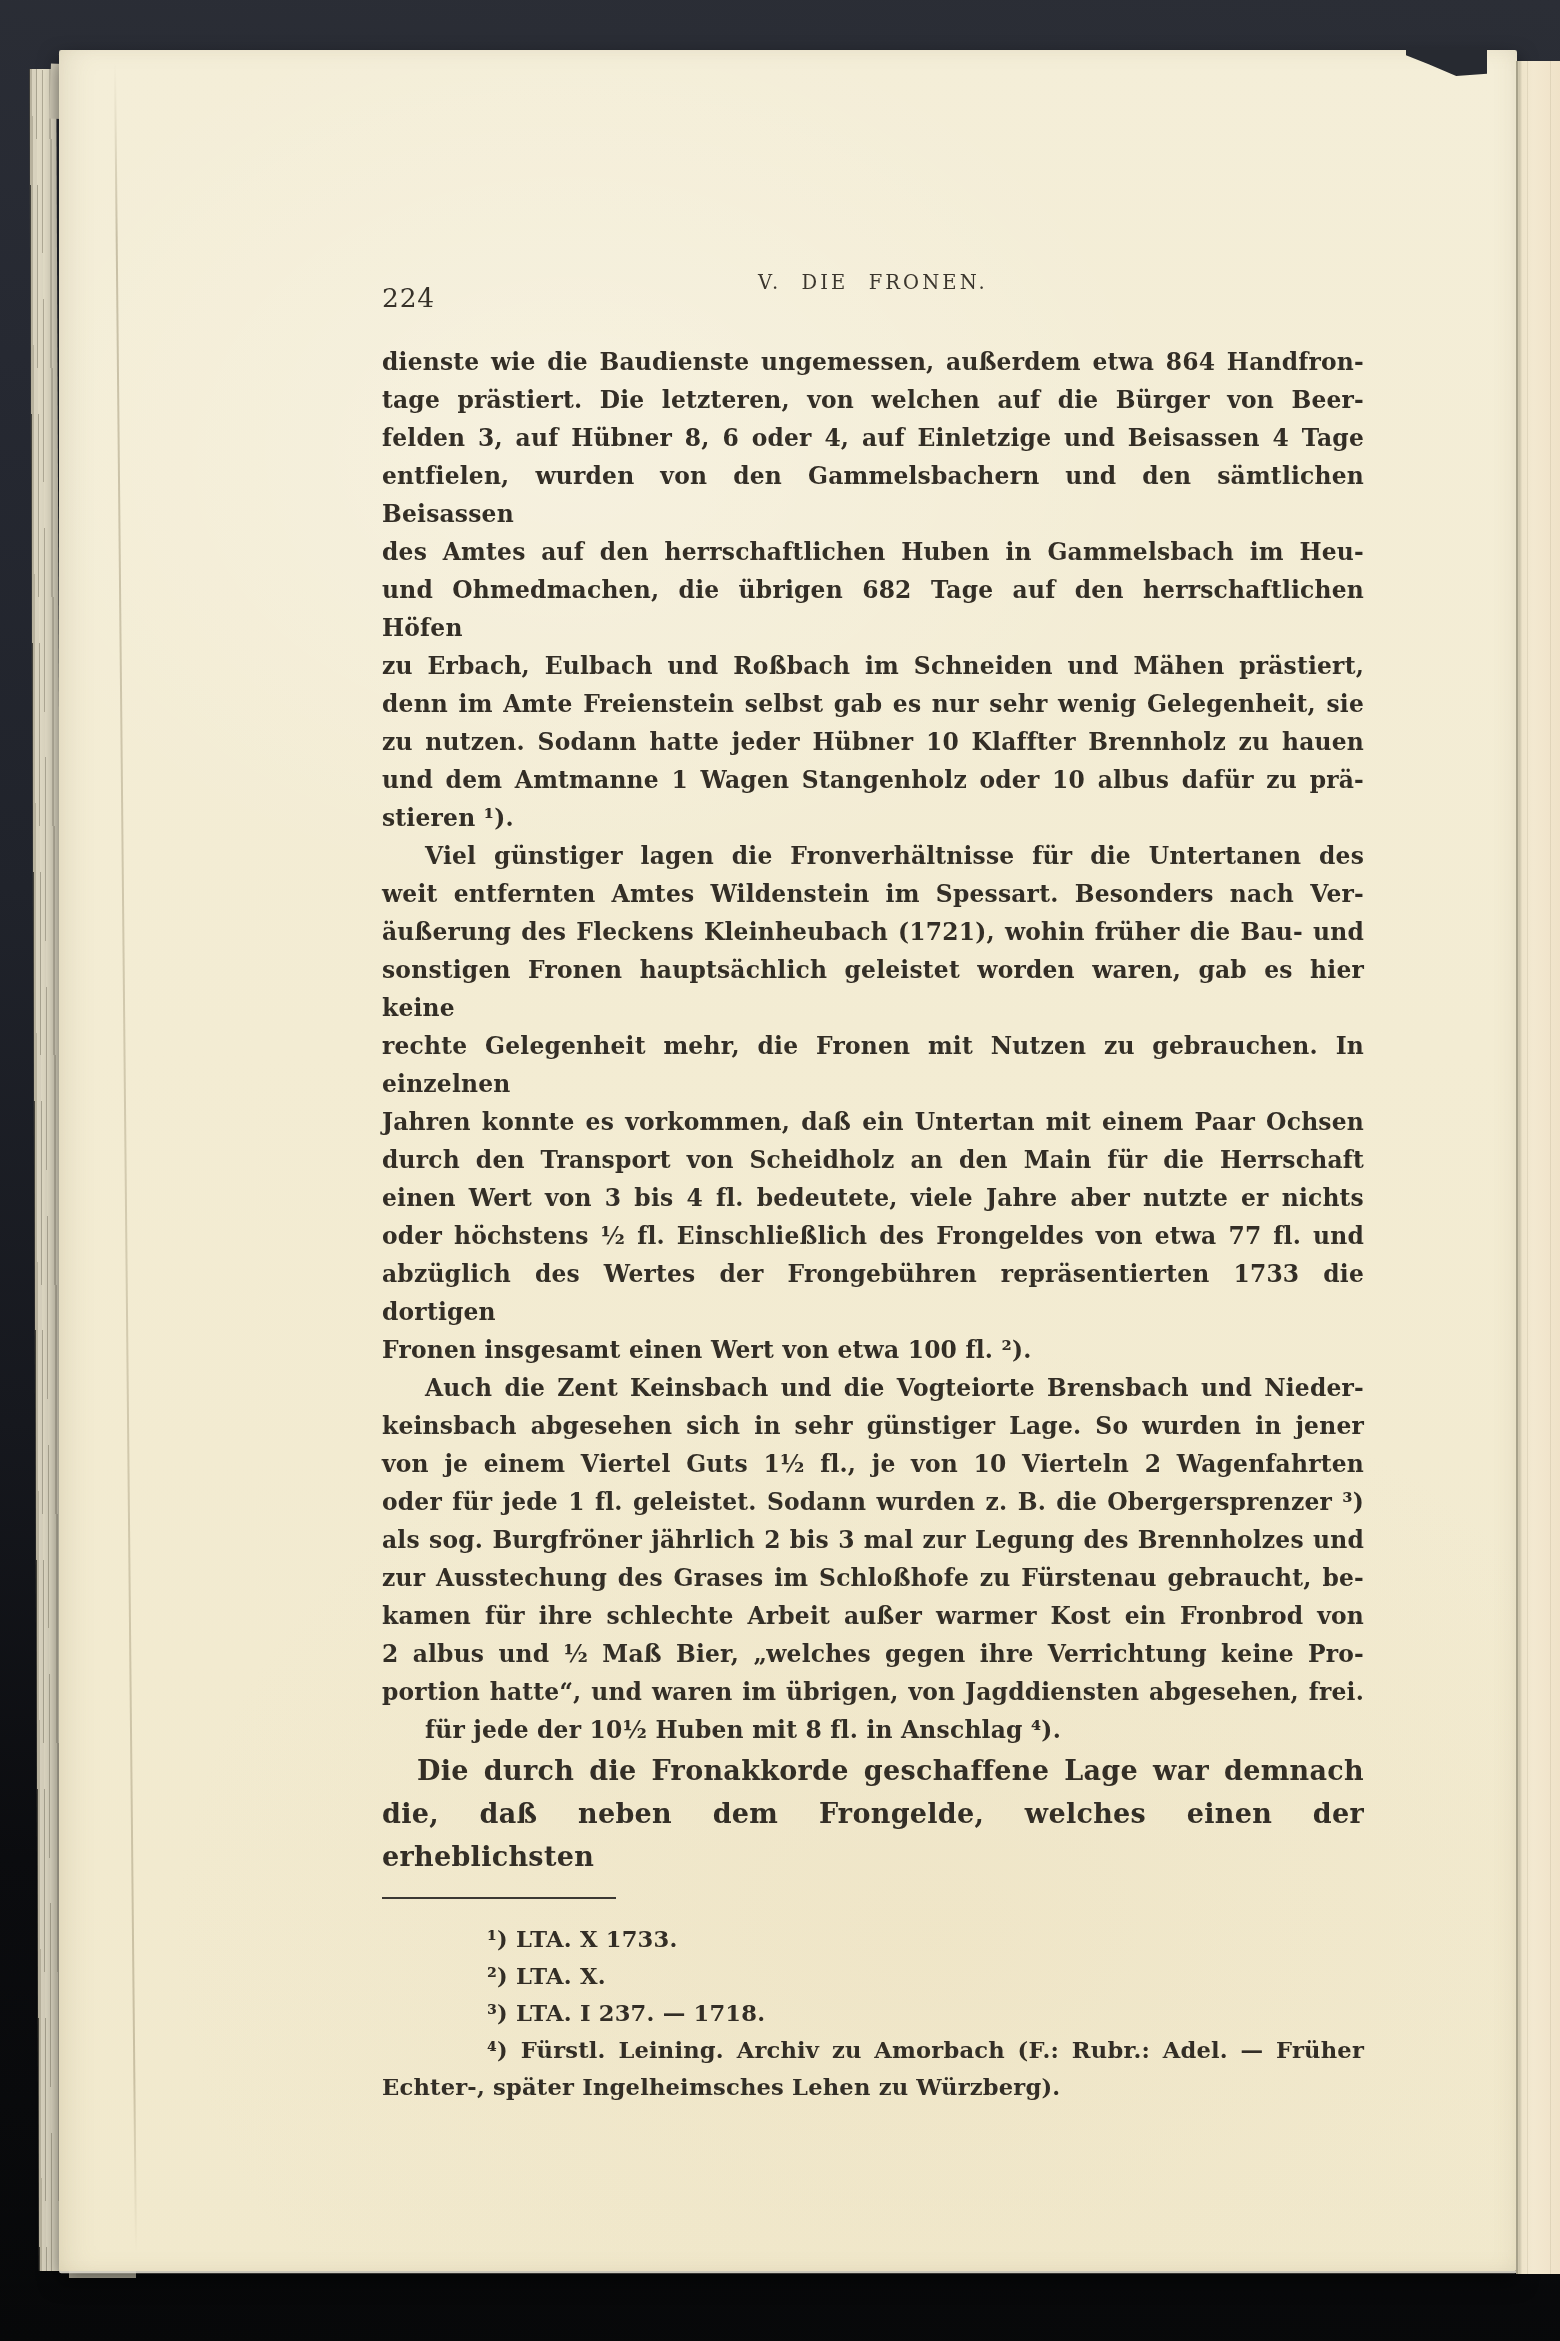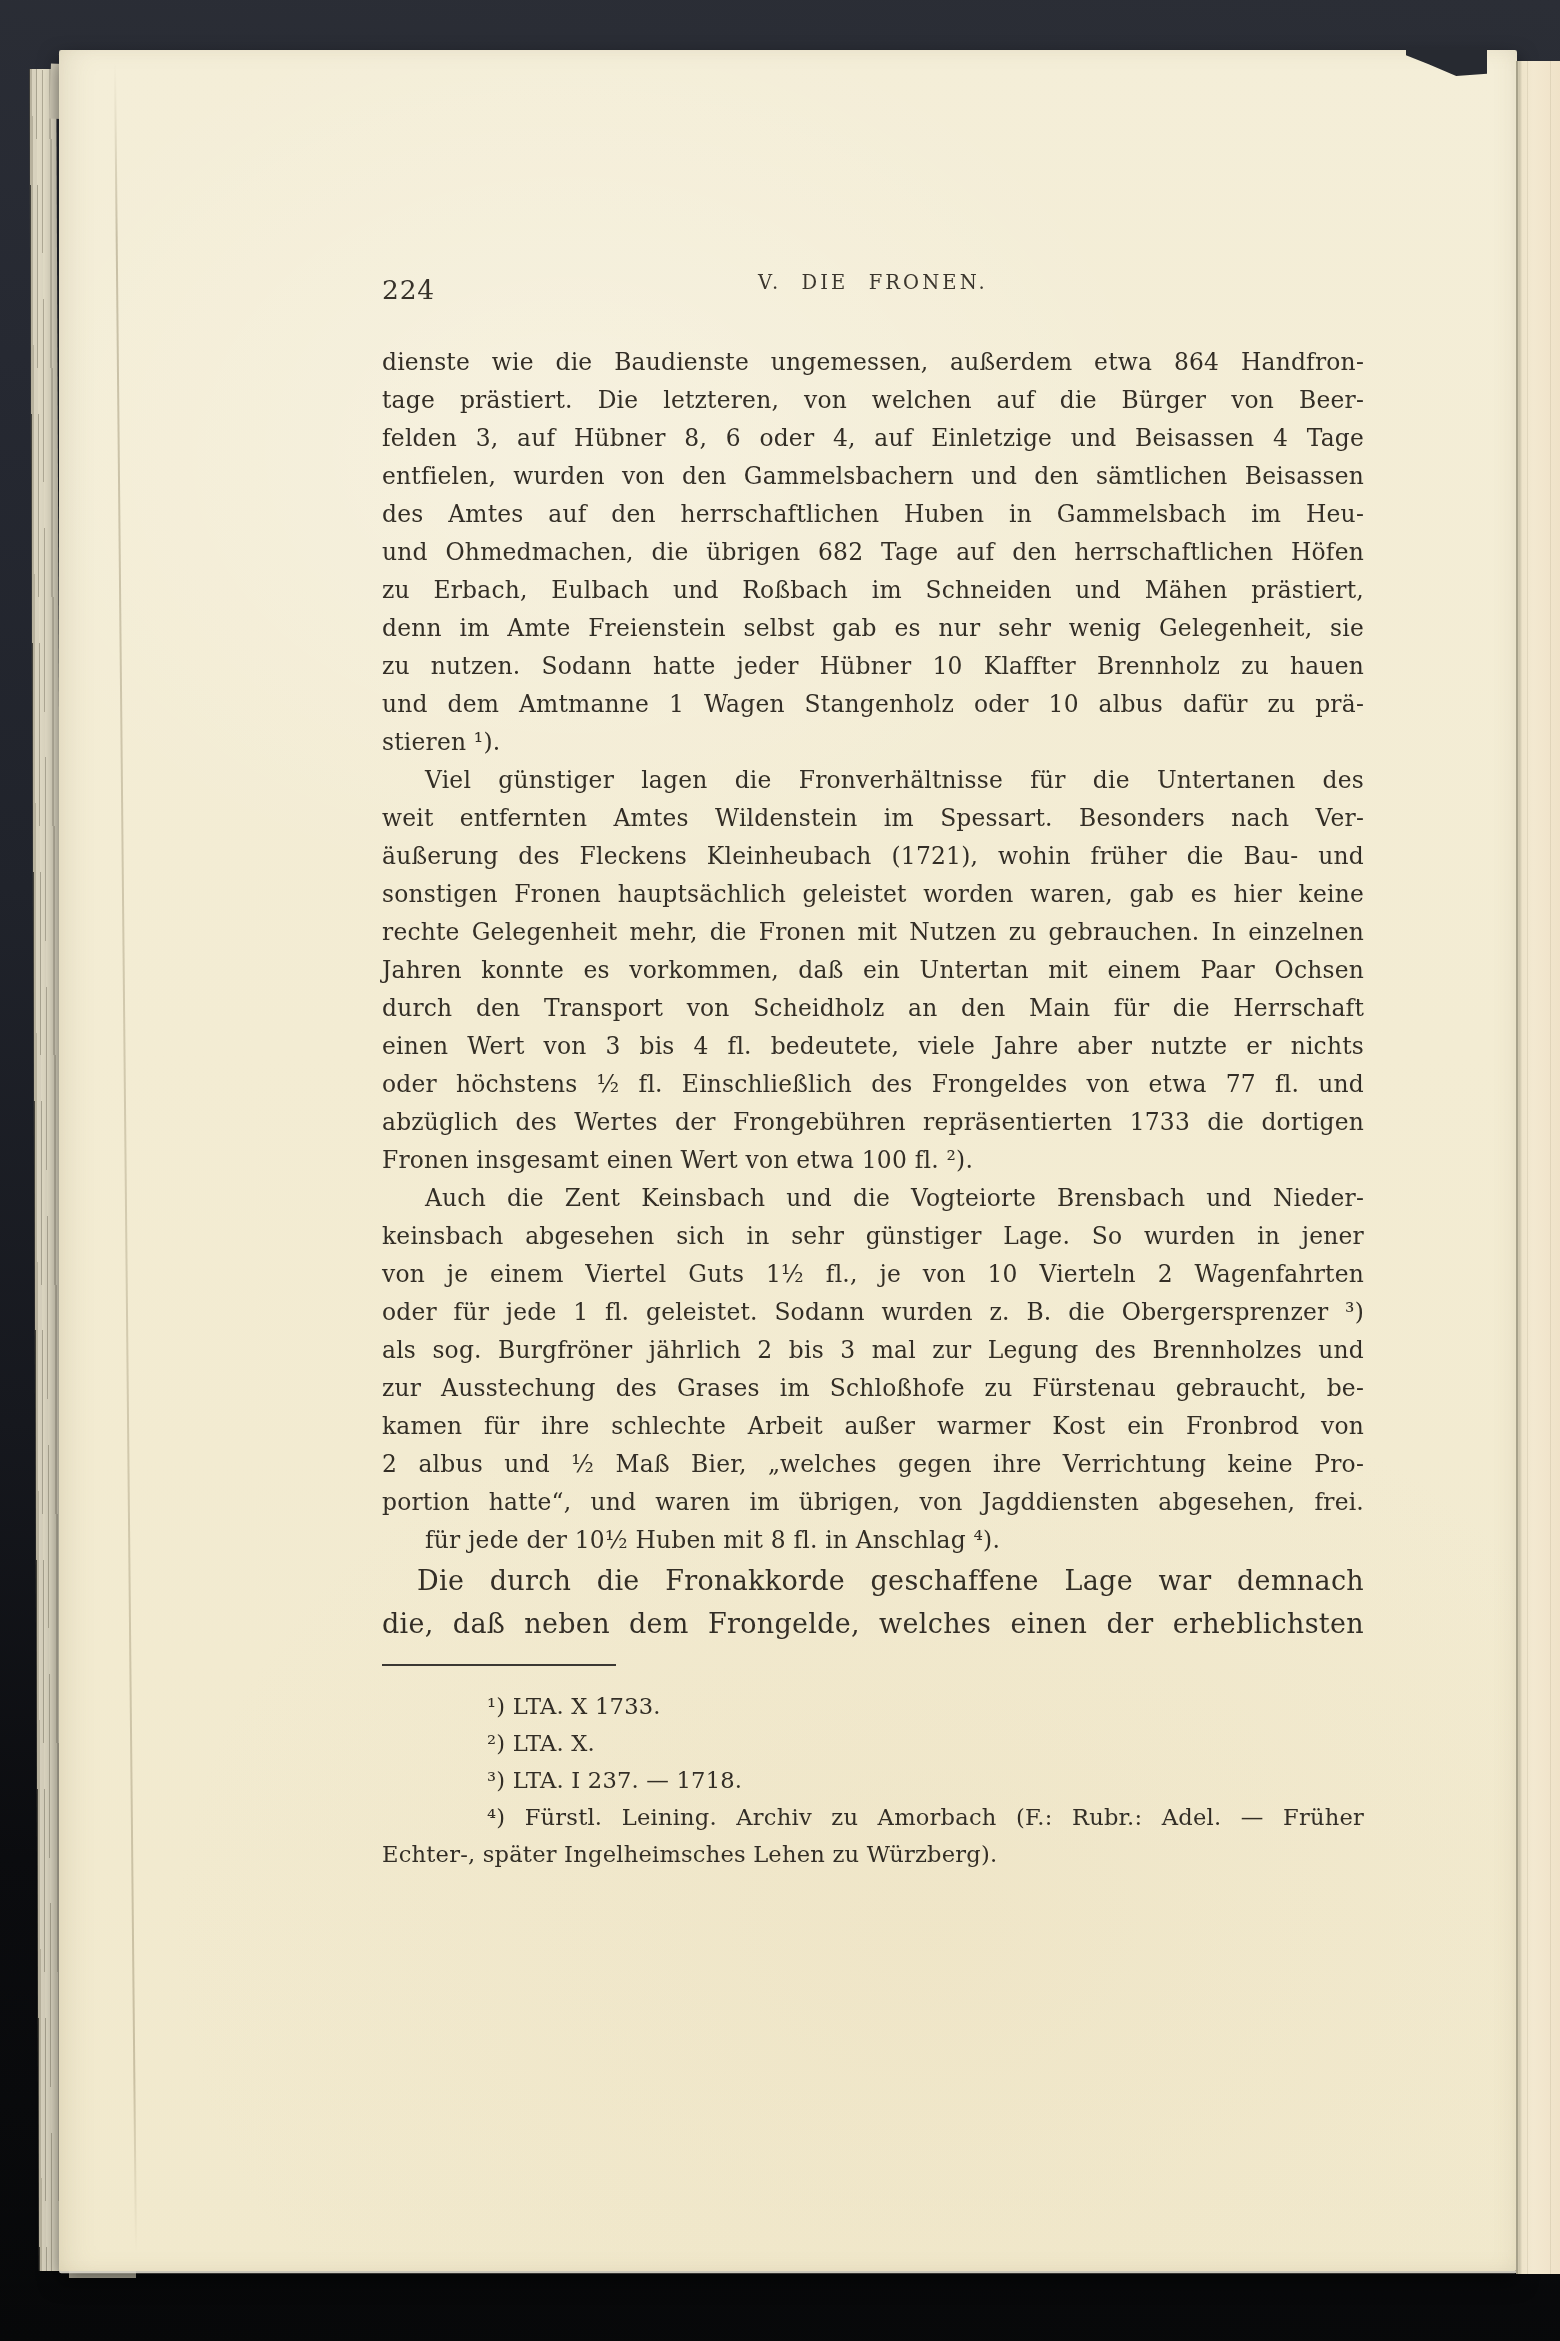--- a/index.html
+++ b/index.html
@@ -25,25 +25,25 @@
     background:linear-gradient(180deg,rgba(140,128,96,0) 0%,rgba(140,128,96,.42) 8%,rgba(140,128,96,.30) 55%,rgba(140,128,96,.40) 92%,rgba(140,128,96,0) 100%);}
   
   .right-strip{position:absolute;left:1516px;top:61px;width:45px;height:2213px;z-index:3;
     background:linear-gradient(90deg,#a7a18a 0 1.6px,#cfc7ae 1.6px 3.9px,#eee4ca 6.2px,#f3e9d1 17px,#f1e5cc 70%,#efe2c8 100%);}
   .right-strip:after{content:"";position:absolute;inset:0;
     background:repeating-linear-gradient(90deg,transparent 0 11px,rgba(150,140,110,.18) 11px 11.7px);}
   .notch{position:absolute;left:1406px;top:48px;width:81px;height:28px;z-index:4;
     background:#272a31;clip-path:polygon(0 0,100% 0,100% 92%,62% 100%,28% 58%,0 26%);}
   
   .header{position:absolute;left:382px;top:265px;width:982px;z-index:5;color:#37322a;}
-  .pagenum{position:absolute;left:0;top:9px;font-size:26.5px;letter-spacing:0.8px;}
+  .pagenum{position:absolute;left:0;top:17px;font-size:26.5px;letter-spacing:0.8px;}
   .runhead{display:block;text-align:center;font-size:19.5px;letter-spacing:3.1px;word-spacing:11px;padding-top:6.2px;color:#3b362e;}
   .textblock{position:absolute;left:382px;top:343px;width:982px;z-index:5;color:#332e26;}
   .para{margin:0;}
-  .line{font-size:23.4px;line-height:38px;letter-spacing:0.2px;text-align:justify;text-align-last:justify;}
+  .line{font-size:23.4px;line-height:38px;letter-spacing:0.2px;text-align:justify;text-align-last:justify;font-weight:bold;}
   .para.indent .line:first-child{text-indent:43px;}
   .para.endleft .line:last-child{text-align-last:left;}
   .para.large{margin-top:0;}
   .para.large .line{font-size:27px;line-height:43px;letter-spacing:0.3px;}
   .para.large.indent .line:first-child{text-indent:35px;}
   .fnrule{width:234px;height:2.3px;background:#3b3833;margin-top:19px;}
   .fnblock{margin-top:22px;}
   .fnblock .line{font-size:22.6px;line-height:37px;text-align:justify;text-align-last:left;text-indent:105px;}
   .fnblock .line:nth-child(4){text-align-last:justify;}
   .fnblock .line:last-child{text-indent:0;}

